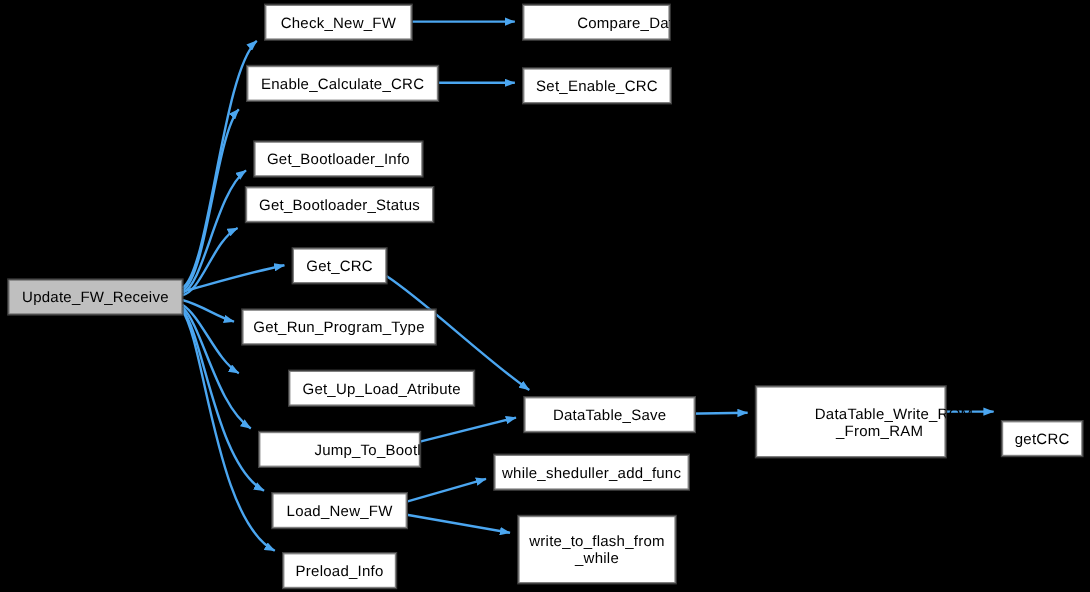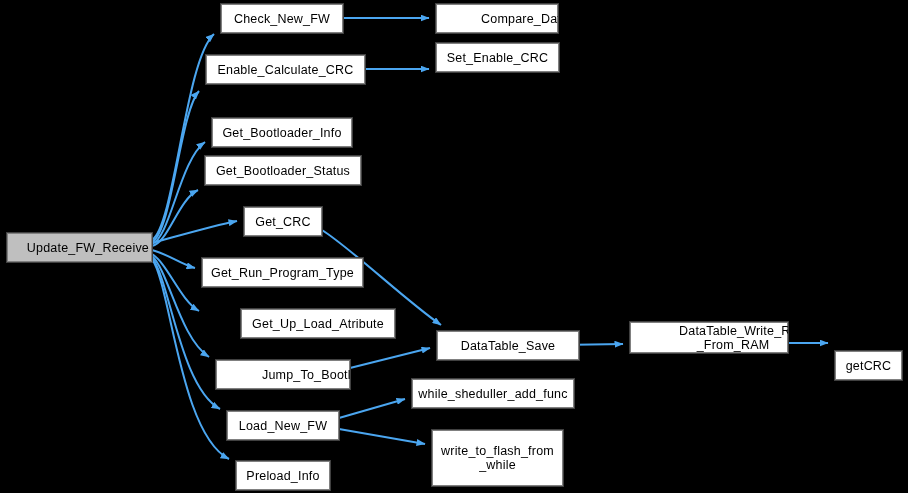--- a/index.html
+++ b/index.html
@@ -38,21 +38,20 @@
     letter-spacing: 0.2px;
     display: flex;
     align-items: center;
     justify-content: center;
     text-align: center;
     white-space: pre-line;
     z-index: 2;
   }
   .node.root {
     background: #bfbfbf;
-    text-align: right;
   }
   .node-label {
     display: block;
     width: 100%;
     padding: 0 2px;
   }
 </style>
 </head>
 <body>
 
@@ -84,31 +83,31 @@
         <path d="M559,345 L623,344" fill="none" stroke="#4ba6f0" stroke-width="2" marker-end="url(#arrowhead)"></path>
         <path d="M788,343 L828,343" fill="none" stroke="#4ba6f0" stroke-width="2" marker-end="url(#arrowhead)"></path>
       </g>
   </svg>
 
   <div id="nodes-group">
       <div class="node root" style="left: 7px; top: 233px; width: 145px; height: 29px;"><span class="node-label">Update_FW_Receive</span></div>
       <div class="node" style="left: 221px; top: 4px; width: 122px; height: 29px;"><span class="node-label">Check_New_FW</span></div>
       <div class="node" style="left: 436px; top: 4px; width: 122px; height: 29px; padding-left: 44px;"><span class="node-label">Compare_Data</span></div>
       <div class="node" style="left: 206px; top: 55px; width: 159px; height: 29px;"><span class="node-label">Enable_Calculate_CRC</span></div>
-      <div class="node" style="left: 436px; top: 43px; width: 123px; height: 29px;"><span class="node-label">Set_Enable_CRC</span></div>
+      <div class="node" style="left: 436px; top: 57px; width: 123px; height: 29px;"><span class="node-label">Set_Enable_CRC</span></div>
       <div class="node" style="left: 212px; top: 106px; width: 140px; height: 29px; margin-top: 12px;"><span class="node-label">Get_Bootloader_Info</span></div>
       <div class="node" style="left: 205px; top: 156px; width: 156px; height: 29px;"><span class="node-label">Get_Bootloader_Status</span></div>
       <div class="node" style="left: 244px; top: 207px; width: 78px; height: 29px;"><span class="node-label">Get_CRC</span></div>
       <div class="node" style="left: 202px; top: 258px; width: 161px; height: 29px;"><span class="node-label">Get_Run_Program_Type</span></div>
       <div class="node" style="left: 206px; top: 309px; width: 154px; height: 29px; margin-left: 35px;"><span class="node-label">Get_Up_Load_Atribute</span></div>
       <div class="node" style="left: 216px; top: 360px; width: 134px; height: 29px; padding-left: 45px;"><span class="node-label">Jump_To_Bootloader</span></div>
       <div class="node" style="left: 227px; top: 411px; width: 112px; height: 29px;"><span class="node-label">Load_New_FW</span></div>
       <div class="node" style="left: 236px; top: 461px; width: 94px; height: 29px;"><span class="node-label">Preload_Info</span></div>
       <div class="node" style="left: 437px; top: 331px; width: 142px; height: 29px;"><span class="node-label">DataTable_Save</span></div>
       <div class="node" style="left: 412px; top: 379px; width: 162px; height: 29px;"><span class="node-label">while_sheduller_add_func</span></div>
       <div class="node" style="left: 432px; top: 430px; width: 131px; height: 56px; justify-content: center;"><span class="node-label">write_to_flash_from
 _while</span></div>
-      <div class="node" style="left: 630px; top: 322px; width: 158px; height: 31px; padding-left: 48px;"><span class="node-label">DataTable_Write_ROM
+      <div class="node" style="left: 630px; top: 322px; width: 158px; height: 59px; padding-left: 48px;"><span class="node-label">DataTable_Write_ROM
 _From_RAM</span></div>
       <div class="node" style="left: 835px; top: 331px; width: 67px; height: 29px; margin-top: 20px;"><span class="node-label">getCRC</span></div>
     </div>
 
 </div>
 
 </body></html>

